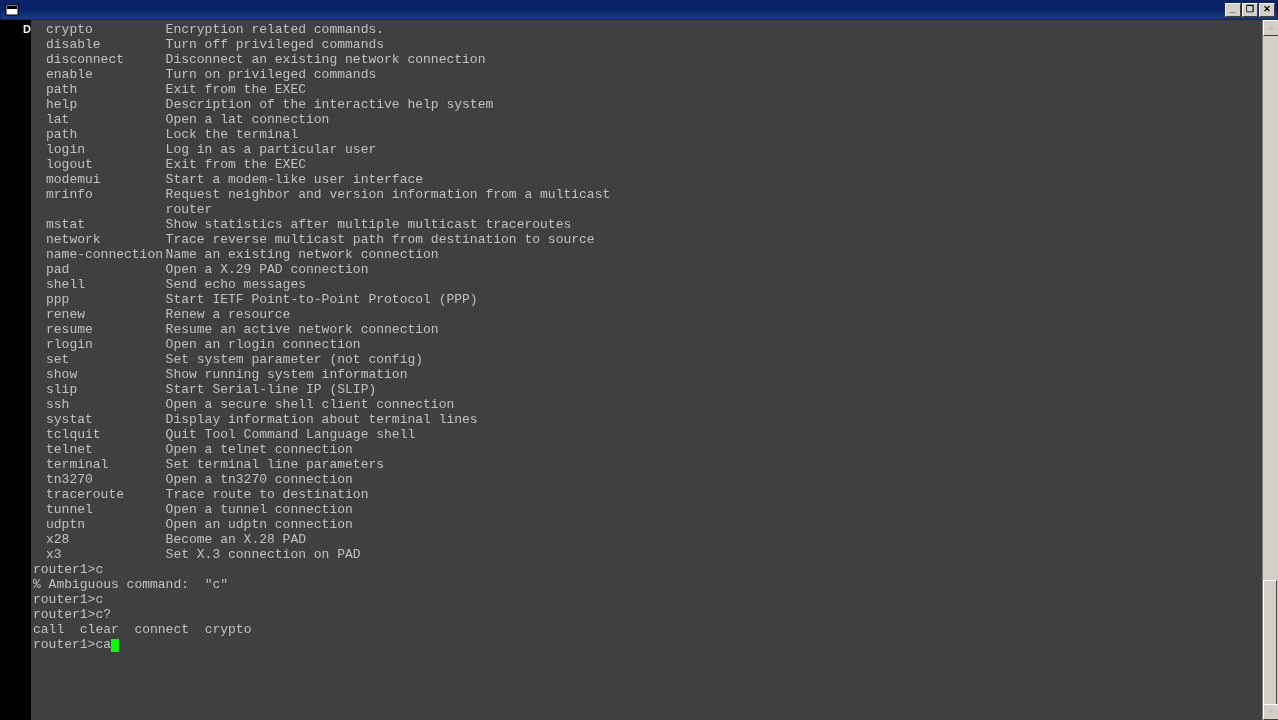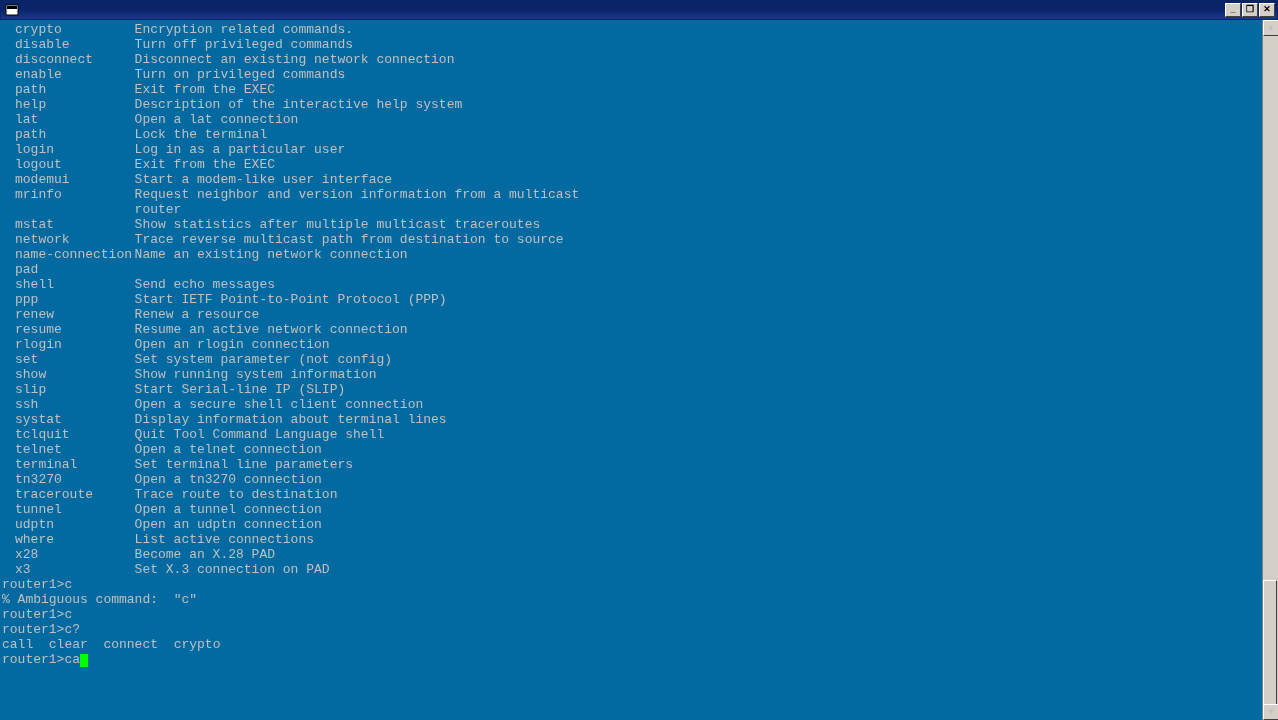--- a/index.html
+++ b/index.html
@@ -23,24 +23,24 @@
 .titlebar .ctrl-btn {
   width: 16px; height: 14px;
   background: #d4d0c8;
   border: 1px solid #fff;
   border-right-color: #404040; border-bottom-color: #404040;
   font-size: 9px; text-align: center; line-height: 10px;
   font-family: Arial, sans-serif; font-weight: bold; color: #000;
   cursor: pointer;
 }
 .console-area {
-  flex: 1; background: #0369a1; color: #c0c0c0;
+  flex: 1; background: #404040; color: #c0c0c0;
   font-size: 13px; line-height: 15px;
   padding: 2px 12px 2px 2px;
-  position: relative; overflow: hidden;
+  position: relative; overflow: hidden; margin-left: 31px;
 }
 .scrollbar {
   position: absolute; right: 0; top: 0; bottom: 0; width: 16px;
   background: #d4d0c8;
   border-left: 1px solid #808080;
 }
 .scroll-btn {
   width: 16px; height: 16px; background: #d4d0c8;
   border: 1px solid #fff;
   border-right-color: #404040; border-bottom-color: #404040;
@@ -96,39 +96,38 @@
         <div class="help-row"><span class="cmd">lat</span><span class="desc">Open a lat connection</span></div>
         <div class="help-row"><span class="cmd">path</span><span class="desc">Lock the terminal</span></div>
         <div class="help-row"><span class="cmd">login</span><span class="desc">Log in as a particular user</span></div>
         <div class="help-row"><span class="cmd">logout</span><span class="desc">Exit from the EXEC</span></div>
         <div class="help-row"><span class="cmd">modemui</span><span class="desc">Start a modem-like user interface</span></div>
         <div class="help-row"><span class="cmd">mrinfo</span><span class="desc">Request neighbor and version information from a multicast</span></div>
         <div class="help-row"><span class="cmd"></span><span class="desc">router</span></div>
         <div class="help-row"><span class="cmd">mstat</span><span class="desc">Show statistics after multiple multicast traceroutes</span></div>
         <div class="help-row"><span class="cmd">network</span><span class="desc">Trace reverse multicast path from destination to source</span></div>
         <div class="help-row"><span class="cmd">name-connection</span><span class="desc">Name an existing network connection</span></div>
-        <div class="help-row"><span class="cmd">pad</span></div>
+        <div class="help-row"><span class="cmd">pad</span><span class="desc">Open a X.29 PAD connection</span></div>
         <div class="help-row"><span class="cmd">shell</span><span class="desc">Send echo messages</span></div>
         <div class="help-row"><span class="cmd">ppp</span><span class="desc">Start IETF Point-to-Point Protocol (PPP)</span></div>
         <div class="help-row"><span class="cmd">renew</span><span class="desc">Renew a resource</span></div>
         <div class="help-row"><span class="cmd">resume</span><span class="desc">Resume an active network connection</span></div>
         <div class="help-row"><span class="cmd">rlogin</span><span class="desc">Open an rlogin connection</span></div>
         <div class="help-row"><span class="cmd">set</span><span class="desc">Set system parameter (not config)</span></div>
         <div class="help-row"><span class="cmd">show</span><span class="desc">Show running system information</span></div>
         <div class="help-row"><span class="cmd">slip</span><span class="desc">Start Serial-line IP (SLIP)</span></div>
         <div class="help-row"><span class="cmd">ssh</span><span class="desc">Open a secure shell client connection</span></div>
         <div class="help-row"><span class="cmd">systat</span><span class="desc">Display information about terminal lines</span></div>
         <div class="help-row"><span class="cmd">tclquit</span><span class="desc">Quit Tool Command Language shell</span></div>
         <div class="help-row"><span class="cmd">telnet</span><span class="desc">Open a telnet connection</span></div>
         <div class="help-row"><span class="cmd">terminal</span><span class="desc">Set terminal line parameters</span></div>
         <div class="help-row"><span class="cmd">tn3270</span><span class="desc">Open a tn3270 connection</span></div>
         <div class="help-row"><span class="cmd">traceroute</span><span class="desc">Trace route to destination</span></div>
         <div class="help-row"><span class="cmd">tunnel</span><span class="desc">Open a tunnel connection</span></div>
         <div class="help-row"><span class="cmd">udptn</span><span class="desc">Open an udptn connection</span></div>
-        <div class="help-row"><span class="cmd">where</span><span class="desc">List active connections</span></div>
         <div class="help-row"><span class="cmd">x28</span><span class="desc">Become an X.28 PAD</span></div>
         <div class="help-row"><span class="cmd">x3</span><span class="desc">Set X.3 connection on PAD</span></div>
       </div>
 
     <div class="prompt-line"></div>
     <div class="prompt-line">router1&gt;c</div>
     <div class="prompt-line">% Ambiguous command:  "c"</div>
     <div class="prompt-line">router1&gt;c</div>
     <div class="prompt-line">router1&gt;c?</div>
     <div class="prompt-line">call  clear  connect  crypto</div>

